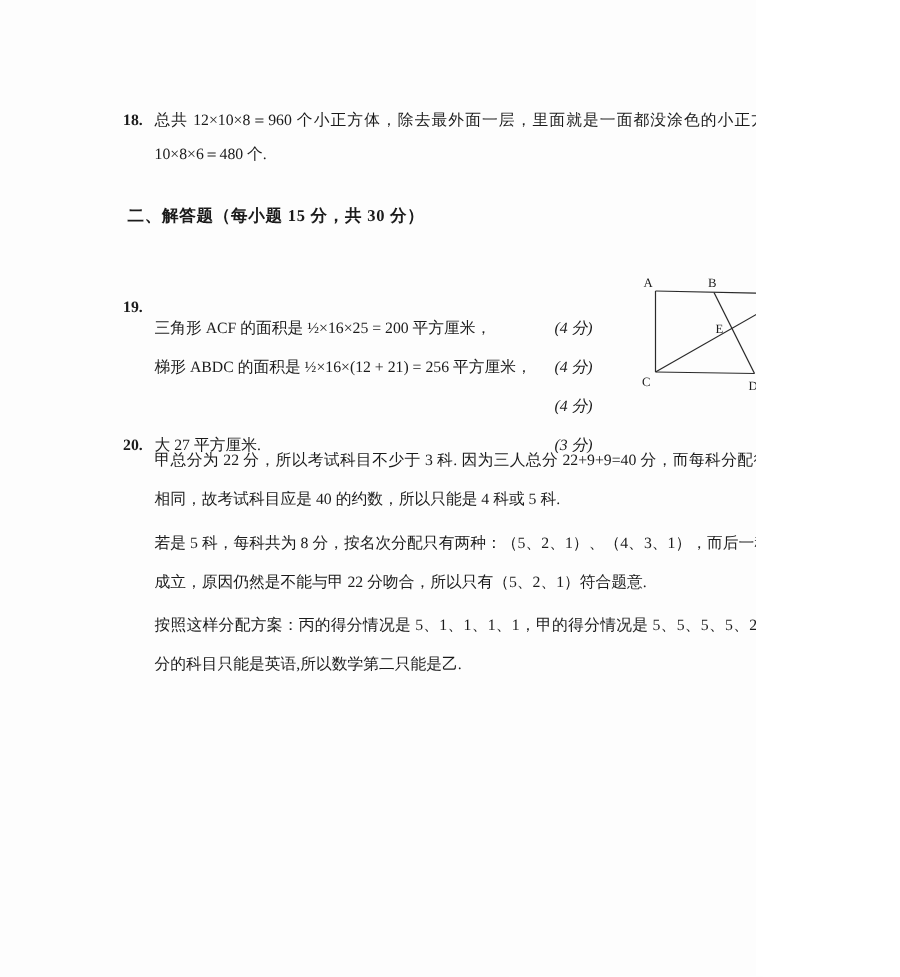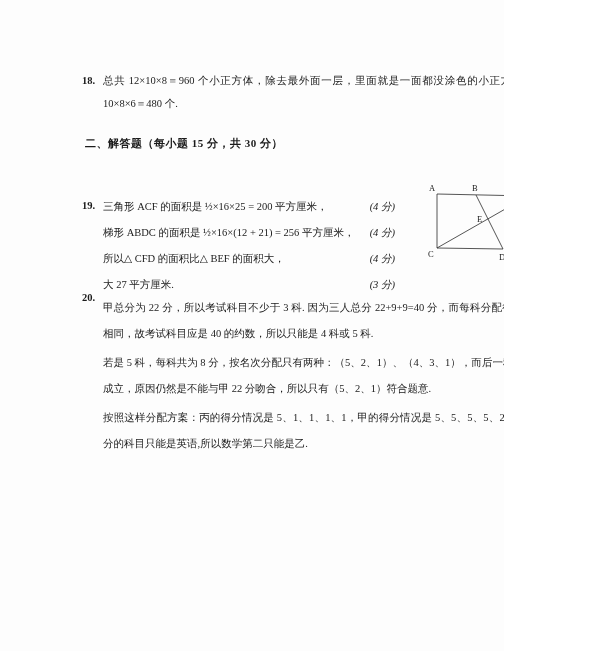--- a/index.html
+++ b/index.html
@@ -20,21 +20,21 @@
     position:absolute; left:103px; top:69px; width:442px;
     line-height:23px; text-align:justify;
   }
   .section-header {
     position:absolute; left:85px; top:136px; margin:0;
     font-size:11px; font-weight:bold; letter-spacing:0.5px;
   }
   .p19 { position:absolute; left:103px; top:168px;margin-top:32px; }
   .p19-line {
     display:flex; width:292px; height:26px;
-    align-items:flex-start; white-space:nowrap;
+    align-items:flex-end; white-space:nowrap;
   }
   .p19-line .score { margin-left:auto; padding-left:10px;font-style:italic; }
   .figure { position:absolute; left:424px; top:181px; }
   .figure text {
     font-family:"Liberation Serif","DejaVu Serif",serif;
     font-size:8.5px; fill:#1b1b1b;
   }
   .p20 { position:absolute; left:103px; top:292px; width:442px; }
   .p20 p {
     position:relative; margin:0 0 3px 0;
@@ -58,21 +58,20 @@
     <span class="pnum">19.</span>
     <div class="p19-line">
       <span>三角形 ACF 的面积是 ½×16×25 = 200 平方厘米，</span>
       <span class="score">(4 分)</span>
     </div>
     <div class="p19-line">
       <span>梯形 ABDC 的面积是 ½×16×(12 + 21) = 256 平方厘米，</span>
       <span class="score">(4 分)</span>
     </div>
     <div class="p19-line">
-      <span>所以△ CFD 的面积比△ BEF 的面积大，</span>
       <span class="score">(4 分)</span>
     </div>
     <div class="p19-line">
       <span>大 27 平方厘米.</span>
       <span class="score">(3 分)</span>
     </div>
   </section>
 
   <svg class="figure" width="135" height="88" viewBox="0 0 135 88" aria-hidden="true">
     <g stroke="#2a2a2a" stroke-width="0.8" fill="none">

